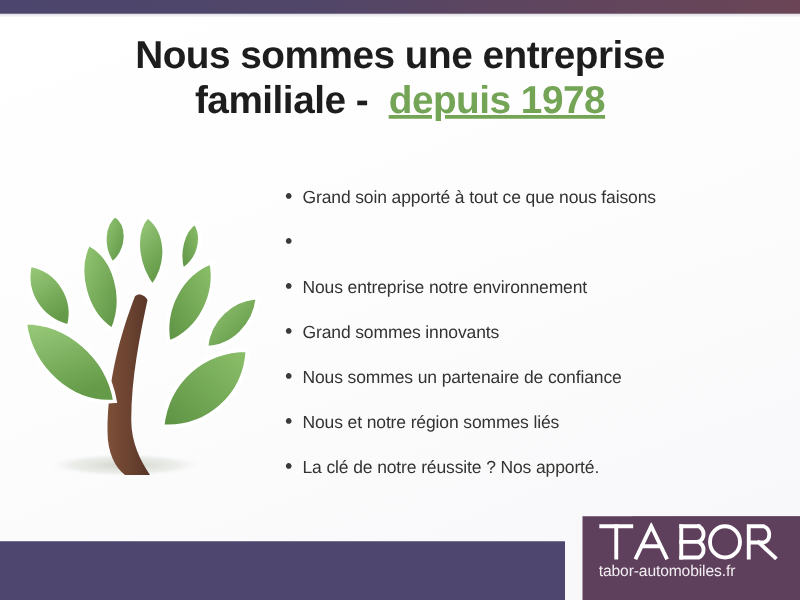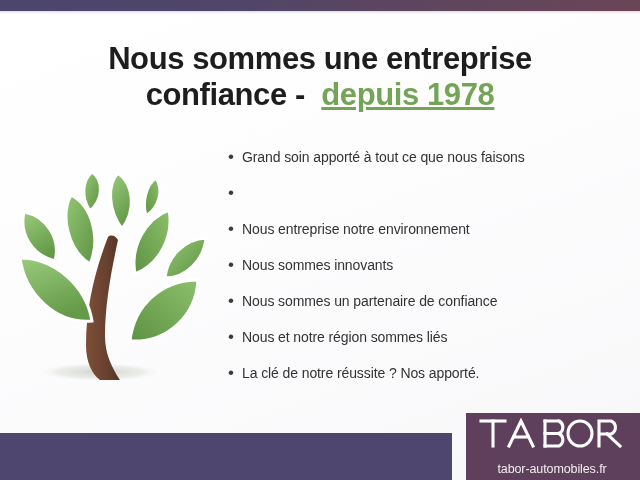--- a/index.html
+++ b/index.html
@@ -41,21 +41,20 @@
 
   
   .heading {
     position: absolute;
     left: 0;
     top: 26px;
     width: 640px;
     text-align: center;
     line-height: 1.16;
     letter-spacing: -0.4px;
-    margin-top: 15px;
   }
   .heading .line {
     display: block;
     font-size: 31px;
     font-weight: bold;
     color: #1d1d1d;
     white-space: nowrap;
   }
   .heading .green {
     color: #74a455;
@@ -138,39 +137,39 @@
     width: 146px;
     height: 54px;
   }
   .logo-mark {
     display: block;
     width: 146px;
     height: 30px;
   }
   .logo-tagline {
     display: block;
-    margin-top: 14px;
-    text-align: center;
+    margin-top: 2px;
+    text-align: left;
     font-size: 12.5px;
     color: #f2eef1;
     letter-spacing: -0.1px;
     white-space: nowrap;
   }
 </style>
 </head>
 <body>
 
 <div id="slide">
 
   <div class="top-strip"></div>
   <div class="top-strip-shadow"></div>
 
   <div class="heading">
     <span class="line">Nous sommes une entreprise</span>
-    <span class="line"><span>confiance</span><span class="dash">&nbsp;-&nbsp;&nbsp;</span><span class="green">depuis 1978</span></span>
+    <span class="line"><span>familiale</span><span class="dash">&nbsp;-&nbsp;&nbsp;</span><span class="green">depuis 1978</span></span>
   </div>
 
   <div class="tree-wrap">
     <svg viewBox="0 0 208 250" xmlns="http://www.w3.org/2000/svg" aria-hidden="true">
       <defs>
         <linearGradient id="lg1" x1="0" y1="0" x2="1" y2="1">
           <stop offset="0%" stop-color="#93c774"></stop>
           <stop offset="100%" stop-color="#5d9243"></stop>
         </linearGradient>
         <linearGradient id="lg2" x1="0" y1="1" x2="1" y2="0">
@@ -229,21 +228,21 @@
     </div>
     <div class="bullet-row">
       <span class="bullet-dot">•</span>
     </div>
     <div class="bullet-row">
       <span class="bullet-dot">•</span>
       <span class="bullet-text">Nous entreprise notre environnement</span>
     </div>
     <div class="bullet-row">
       <span class="bullet-dot">•</span>
-      <span class="bullet-text">Nous sommes innovants</span>
+      <span class="bullet-text">Grand sommes innovants</span>
     </div>
     <div class="bullet-row">
       <span class="bullet-dot">•</span>
       <span class="bullet-text">Nous sommes un partenaire de confiance</span>
     </div>
     <div class="bullet-row">
       <span class="bullet-dot">•</span>
       <span class="bullet-text">Nous et notre région sommes liés</span>
     </div>
     <div class="bullet-row">

